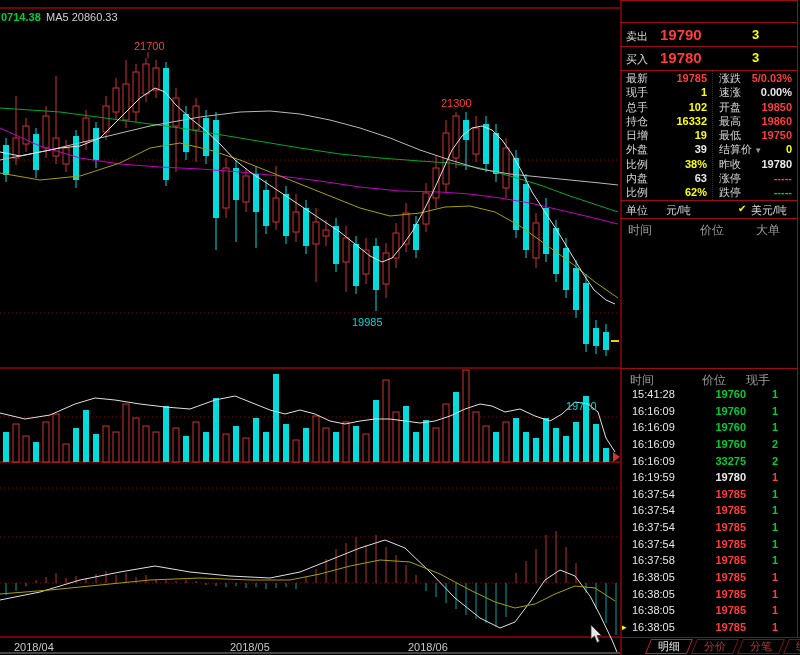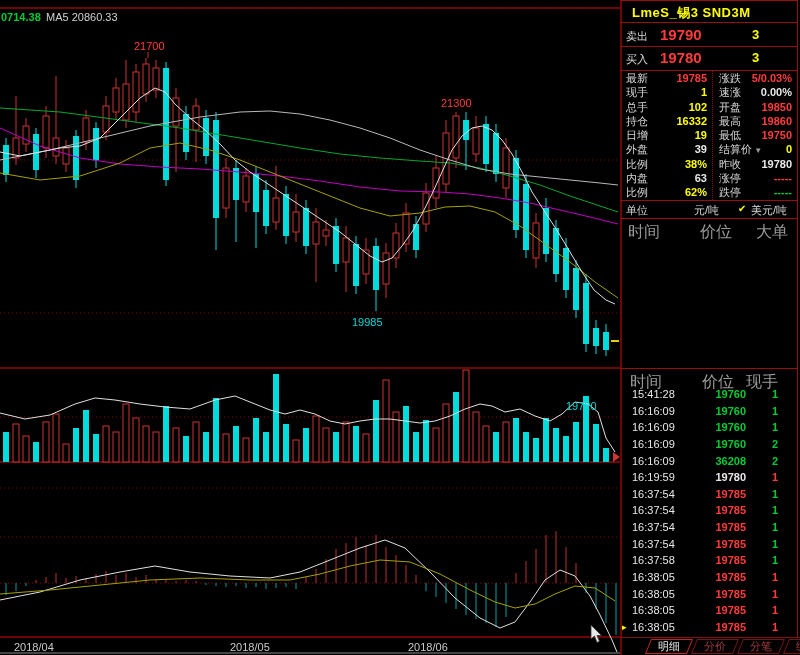--- a/index.html
+++ b/index.html
@@ -2,21 +2,21 @@
 <html><head>
 <meta charset="utf-8">
 <style>
   html,body{margin:0;padding:0;background:#222;}
   #screen{position:relative;width:800px;height:655px;background:#000;overflow:hidden;
     font-family:"Liberation Sans","DejaVu Sans",sans-serif;-webkit-font-smoothing:none;}
   .abs{position:absolute;}
   .rline{position:absolute;background:#9c0d0d;}
   .txt{position:absolute;white-space:nowrap;}
   .lbl{color:#d8d8d8;font-size:11px;}
-  .dim{color:#9a9a9a;font-size:16px;}
+  .dim{color:#9a9a9a;font-size:12px;}
   .red{color:#ff3b3b;} .yellow{color:#ffff00;}
   .green{color:#00cc33;} .cyan{color:#00d8d8;}
   .b{font-weight:bold;}
   .qrow{position:relative;height:14.3px;line-height:14.3px;font-size:11px;}
   .qrow .ql{position:absolute;left:6px;color:#d8d8d8;}
   .qrow .qv{position:absolute;right:5px;font-weight:bold;}
   .trow{position:relative;height:16.65px;line-height:16.65px;font-size:11px;font-weight:bold;}
   .trow .tt{position:absolute;left:12px;color:#e8e8e8;font-weight:normal;}
   .trow .tp{position:absolute;right:52px;}
   .trow .tv{position:absolute;right:20px;}
@@ -332,21 +332,20 @@
   <div class="rline" style="left:797px;top:0;width:1px;height:637px;"></div>
   <div class="rline" style="left:620px;top:0;width:178px;height:1px;"></div>
   <div class="rline" style="left:620px;top:22px;width:178px;height:1px;"></div>
   <div class="rline" style="left:620px;top:46px;width:178px;height:1px;"></div>
   <div class="rline" style="left:620px;top:70px;width:178px;height:1px;"></div>
   <div class="rline" style="left:620px;top:200px;width:178px;height:1px;"></div>
   <div class="rline" style="left:620px;top:218px;width:178px;height:1px;"></div>
   <div class="rline" style="left:620px;top:368px;width:178px;height:1px;"></div>
   <div class="dotv" style="left:712px;top:71px;height:129px;"></div>
 
-  <div class="txt yellow b" style="left:632px;top:4px;font-size:13px;letter-spacing:0.5px;">LmeS_锡3 SND3M</div>
 
   <div>
     <span class="txt lbl" style="left:626px;top:29px;">卖出</span>
     <span class="txt red b" style="left:660px;top:26px;font-size:15px;">19790</span>
     <span class="txt yellow b" style="left:752px;top:27px;font-size:13px;">3</span>
   </div>
   <div>
     <span class="txt lbl" style="left:626px;top:52px;">买入</span>
     <span class="txt red b" style="left:660px;top:49px;font-size:15px;">19780</span>
     <span class="txt yellow b" style="left:752px;top:50px;font-size:13px;">3</span>
@@ -424,21 +423,21 @@
         <span class="qv" style="color: rgb(255, 59, 59);">-----</span>
       </div>
       <div class="qrow">
         <span class="ql">跌停</span>
         <span class="qv" style="color: rgb(0, 204, 51);">-----</span>
       </div>
     </div>
 
   <div>
     <span class="txt lbl" style="left:626px;top:203px;">单位</span>
-    <span class="txt" style="left:694px;top:203px;font-size:11px;color:#d8d8d8;">元/吨</span>
+    <span class="txt" style="left:666px;top:203px;font-size:11px;color:#d8d8d8;">元/吨</span>
     <span class="txt yellow" style="left:738px;top:203px;font-size:10px;">✔</span>
     <span class="txt" style="left:751px;top:203px;font-size:11px;color:#d8d8d8;">美元/吨</span>
   </div>
 
   <div>
     <span class="txt dim" style="left:628px;top:222px;">时间</span>
     <span class="txt dim" style="left:700px;top:222px;">价位</span>
     <span class="txt dim" style="left:740px;top:222px;margin-left:16px;">大单</span>
   </div>
 
@@ -461,21 +460,21 @@
         <span class="tp" style="color: rgb(0, 204, 51);">19760</span>
         <span class="tv" style="color: rgb(0, 204, 51);">1</span>
       </div>
       <div class="trow">
         <span class="tt">16:16:09</span>
         <span class="tp" style="color: rgb(0, 204, 51);">19760</span>
         <span class="tv" style="color: rgb(0, 204, 51);">2</span>
       </div>
       <div class="trow">
         <span class="tt">16:16:09</span>
-        <span class="tp" style="color: rgb(0, 204, 51);">36208</span>
+        <span class="tp" style="color: rgb(0, 204, 51);">33275</span>
         <span class="tv" style="color: rgb(0, 204, 51);">2</span>
       </div>
       <div class="trow">
         <span class="tt">16:19:59</span>
         <span class="tp" style="color: rgb(232, 232, 232);">19780</span>
         <span class="tv" style="color: rgb(255, 59, 59);">1</span>
       </div>
       <div class="trow">
         <span class="tt">16:37:54</span>
         <span class="tp" style="color: rgb(255, 59, 59);">19785</span>

